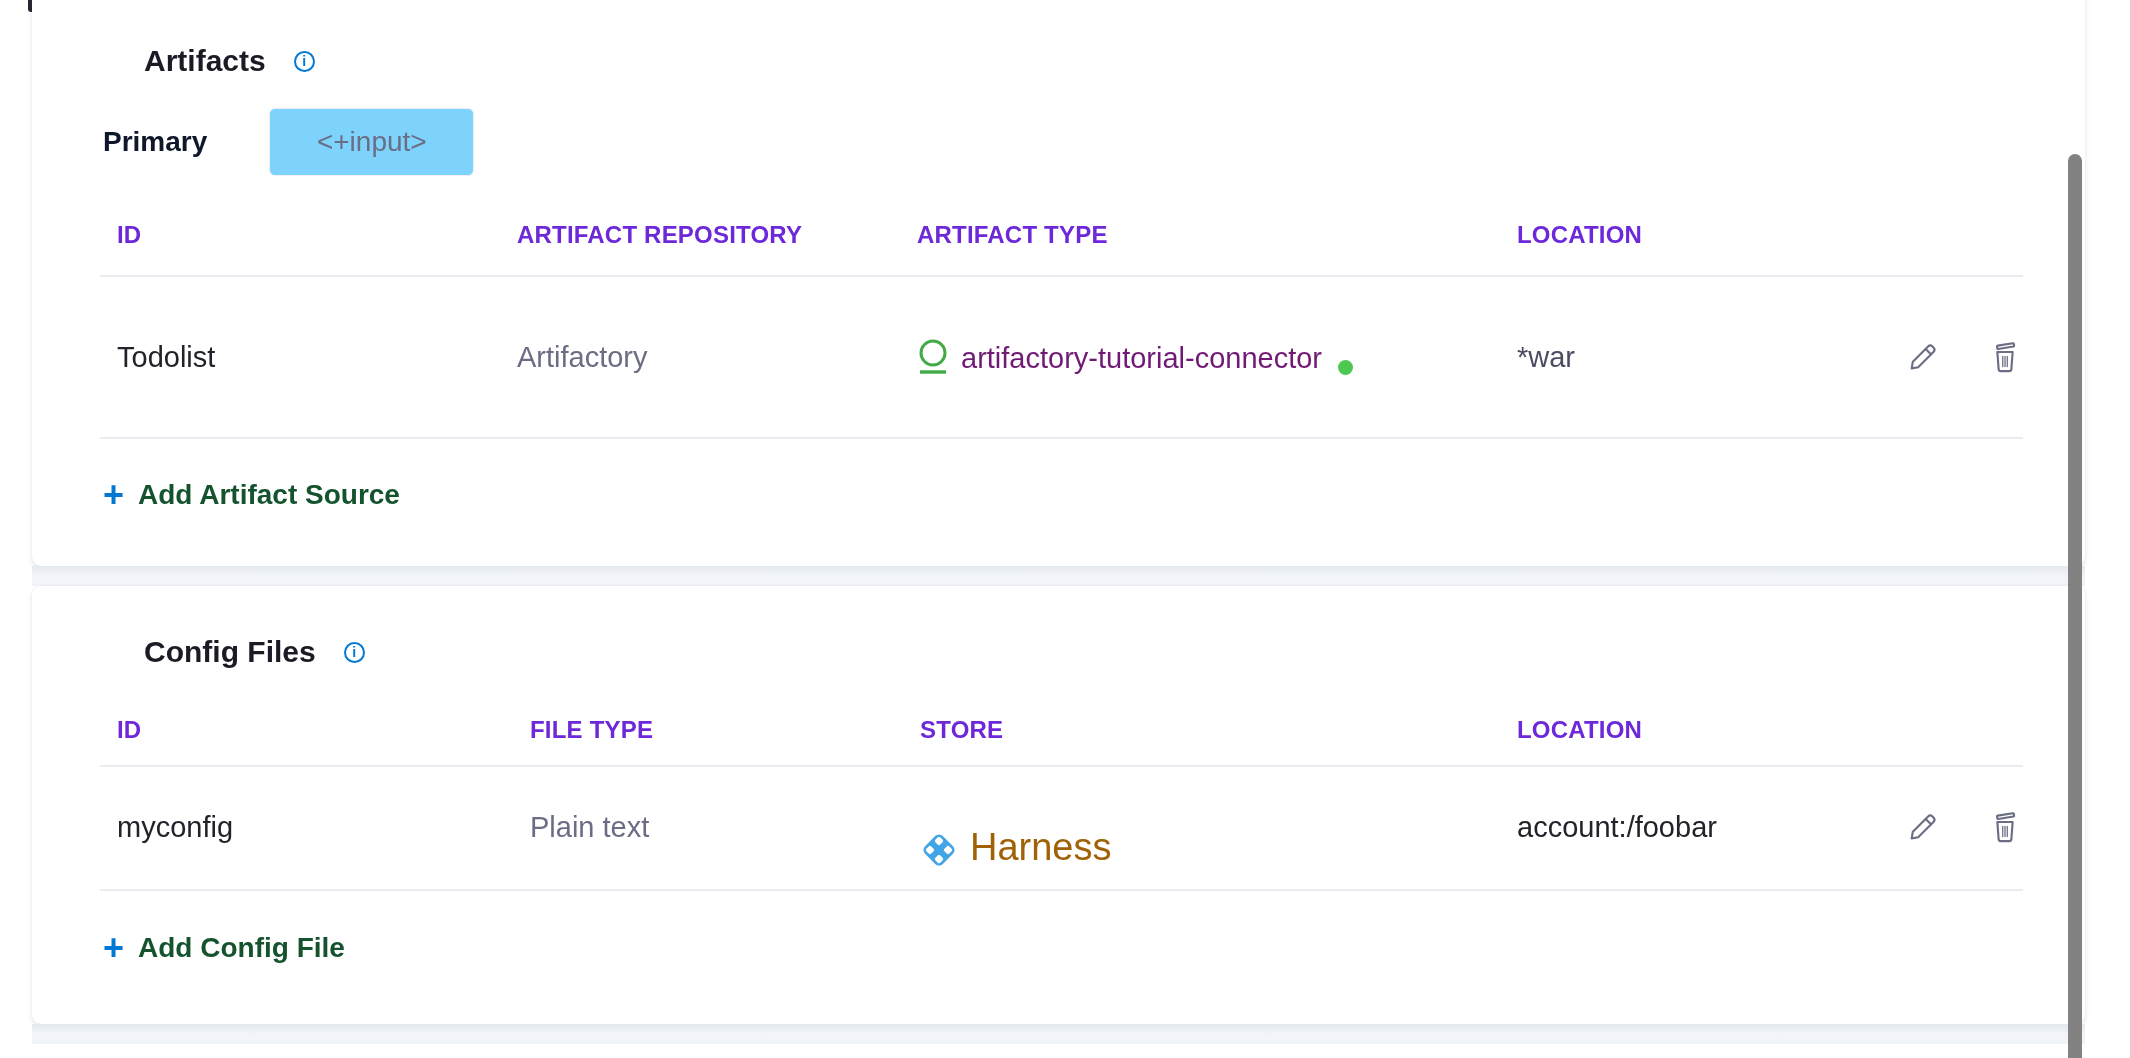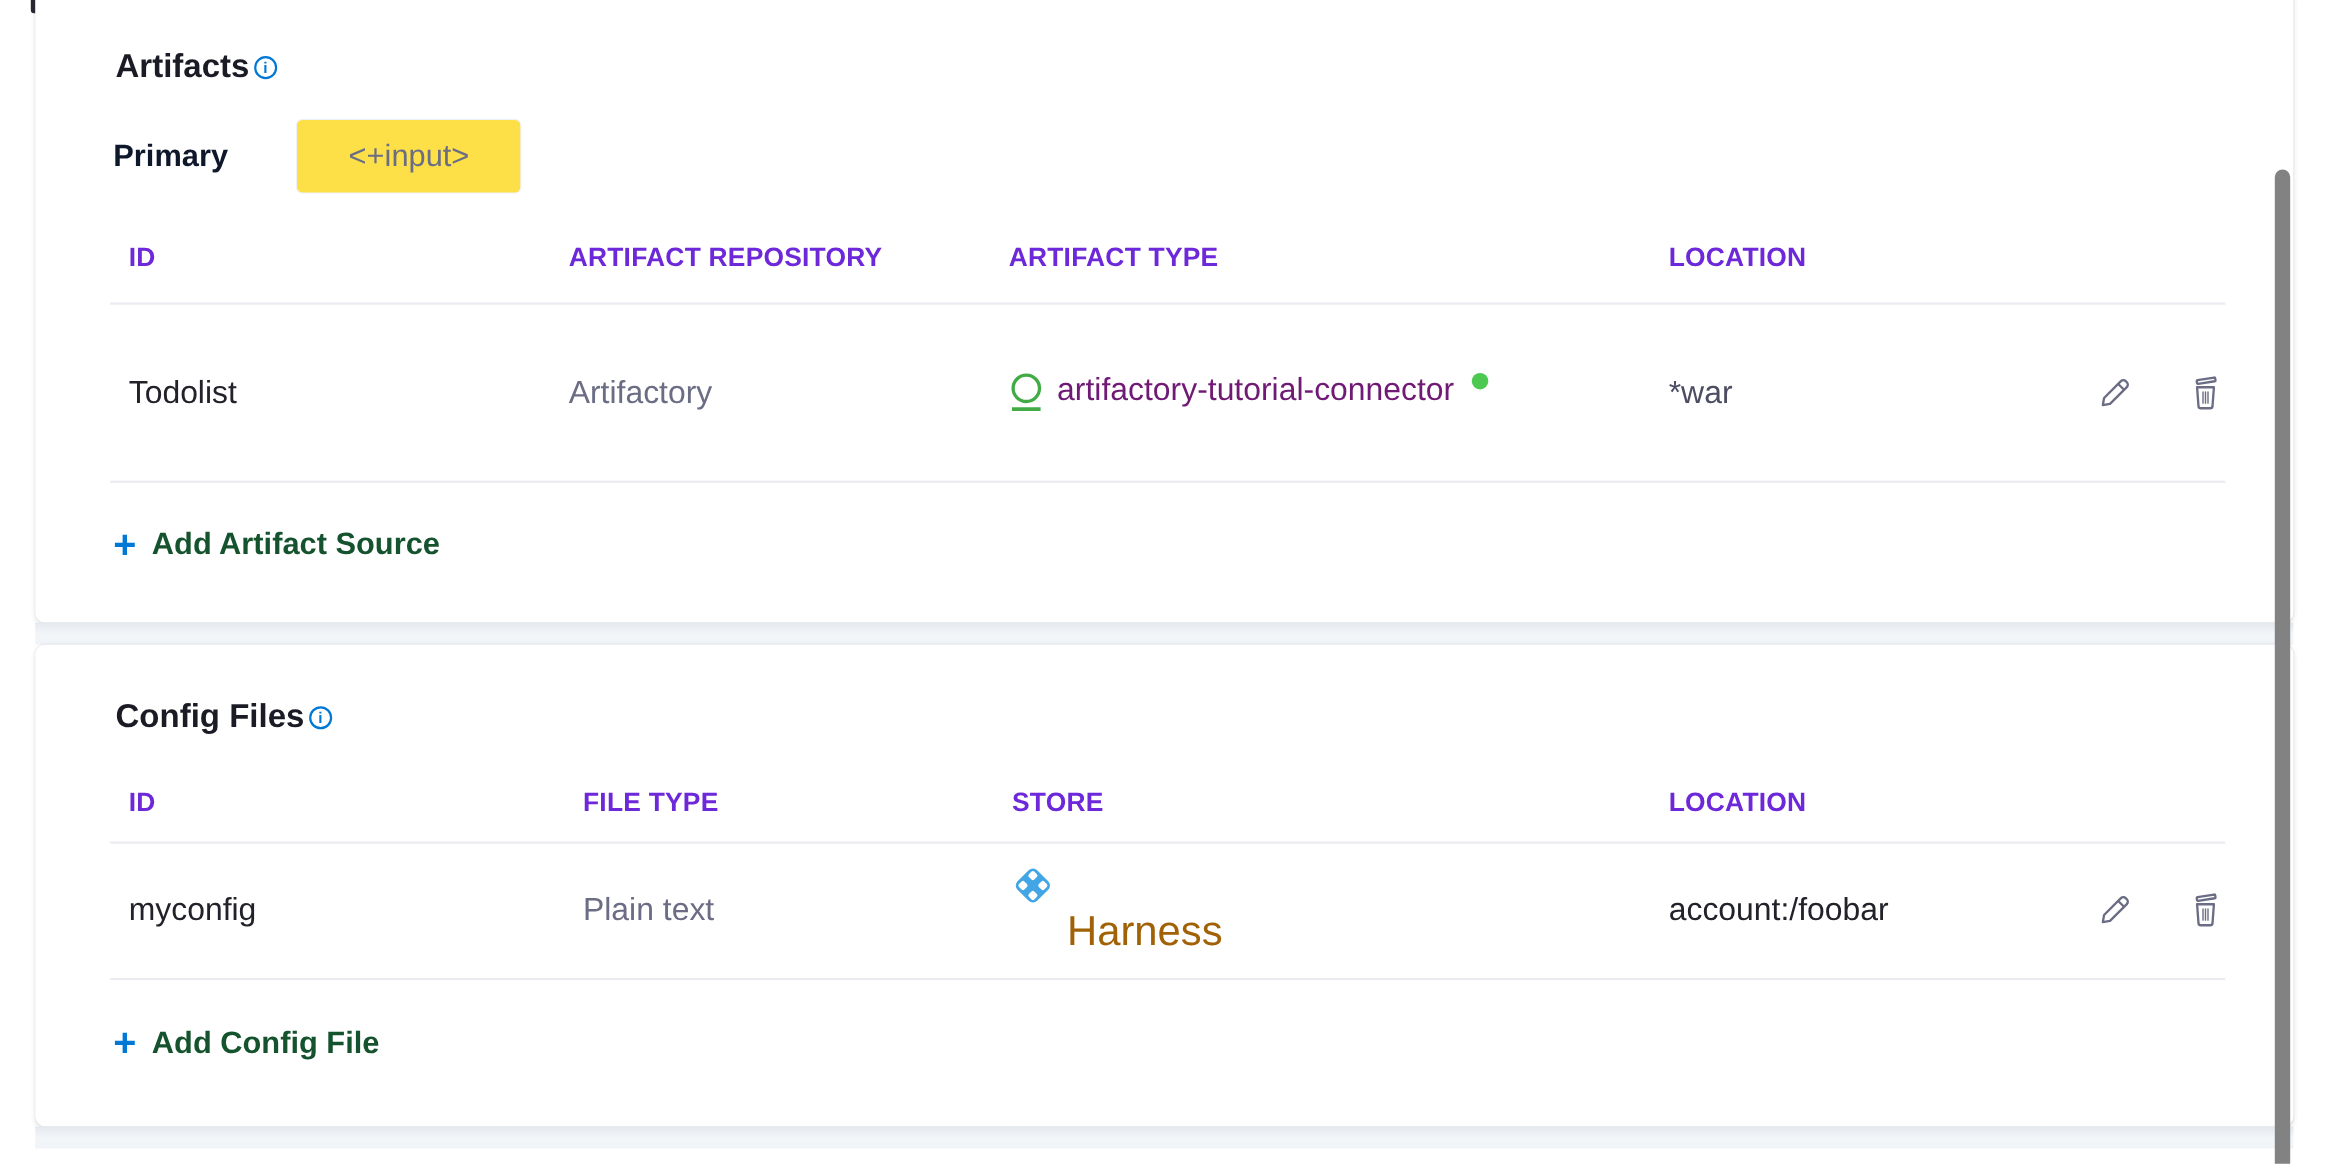--- a/index.html
+++ b/index.html
@@ -19,44 +19,44 @@
   .gap-band{
     position:absolute;left:32px;width:2053px;height:20px;
     background:linear-gradient(180deg,#e4e9ef 0%,#f3f6f9 55%,#f0f4f8 100%);
   }
   #band1{top:566px;}
   #band2{top:1024px;}
   .clip-fragment{
     position:absolute;left:28px;top:0;width:9px;height:12px;
     background:#272833;border-radius:0 0 3px 3px;
   }
-  .heading-row{position:absolute;display:flex;align-items:center;gap:4px;height:32px;}
+  .heading-row{position:absolute;display:flex;align-items:center;gap:28px;height:32px;margin-left:39px;}
   .heading{font-size:30px;font-weight:700;color:#1b1b26;line-height:32px;}
   .info-icon{
     width:21px;height:21px;border:2px solid #0278d5;border-radius:50%;
     display:grid;place-items:center;color:#0278d5;font-size:14px;font-weight:600;
     line-height:1;box-sizing:border-box;cursor:pointer;
   }
   .primary-row{position:absolute;left:71px;top:120px;display:flex;align-items:center;}
   .primary-label{font-size:28px;font-weight:600;color:#0f172a;line-height:34px;}
   .input-chip{
-    margin-left:62px;width:205px;height:68px;background:#fde047;
+    margin-left:62px;width:205px;height:68px;background:#7dd3fc;
     border:1px solid #eef1f7;border-radius:6px;box-sizing:border-box;
     display:grid;place-items:center;font-size:28px;color:#6b6d85;cursor:text;
   }
   .thead,.trow{position:absolute;left:68px;width:1923px;display:grid;align-items:center;}
   .t1{grid-template-columns:400px 400px 600px 360px 1fr;}
   .t2{grid-template-columns:413px 390px 597px 360px 1fr;}
   .thead{height:30px;}
   .thead span{
     font-size:24px;font-weight:700;color:#6d28d9;letter-spacing:0.2px;
     padding-left:17px;line-height:30px;white-space:nowrap;
   }
   .divider{position:absolute;left:68px;width:1923px;height:2px;background:#ebecf1;}
-  .trow > div{padding-left:17px;display:flex;align-items:flex-start;}
+  .trow > div{padding-left:17px;display:flex;align-items:flex-end;}
   .cell-dark{font-size:29px;color:#22222a;}
   .cell-gray{font-size:29px;color:#6b6d85;}
   .cell-war{font-size:29px;color:#4b4e63;}
   .repo-name{font-size:29px;color:#701a75;margin-left:12px;white-space:nowrap;}
   .status-dot{width:15px;height:15px;border-radius:50%;background:#4dc952;margin-left:16px;}
   .store-name{font-size:38px;color:#a16207;margin-left:12px;margin-top:40px;}
   .actions{justify-content:flex-end;gap:46px;padding-right:0;}
   .icon-btn{width:36px;height:36px;display:grid;place-items:center;cursor:pointer;background:none;border:none;padding:0;}
   .add-link{position:absolute;left:71px;display:flex;align-items:center;height:40px;cursor:pointer;}
   .plus-glyph{font-size:36px;font-weight:600;color:#0278d5;line-height:36px;}

